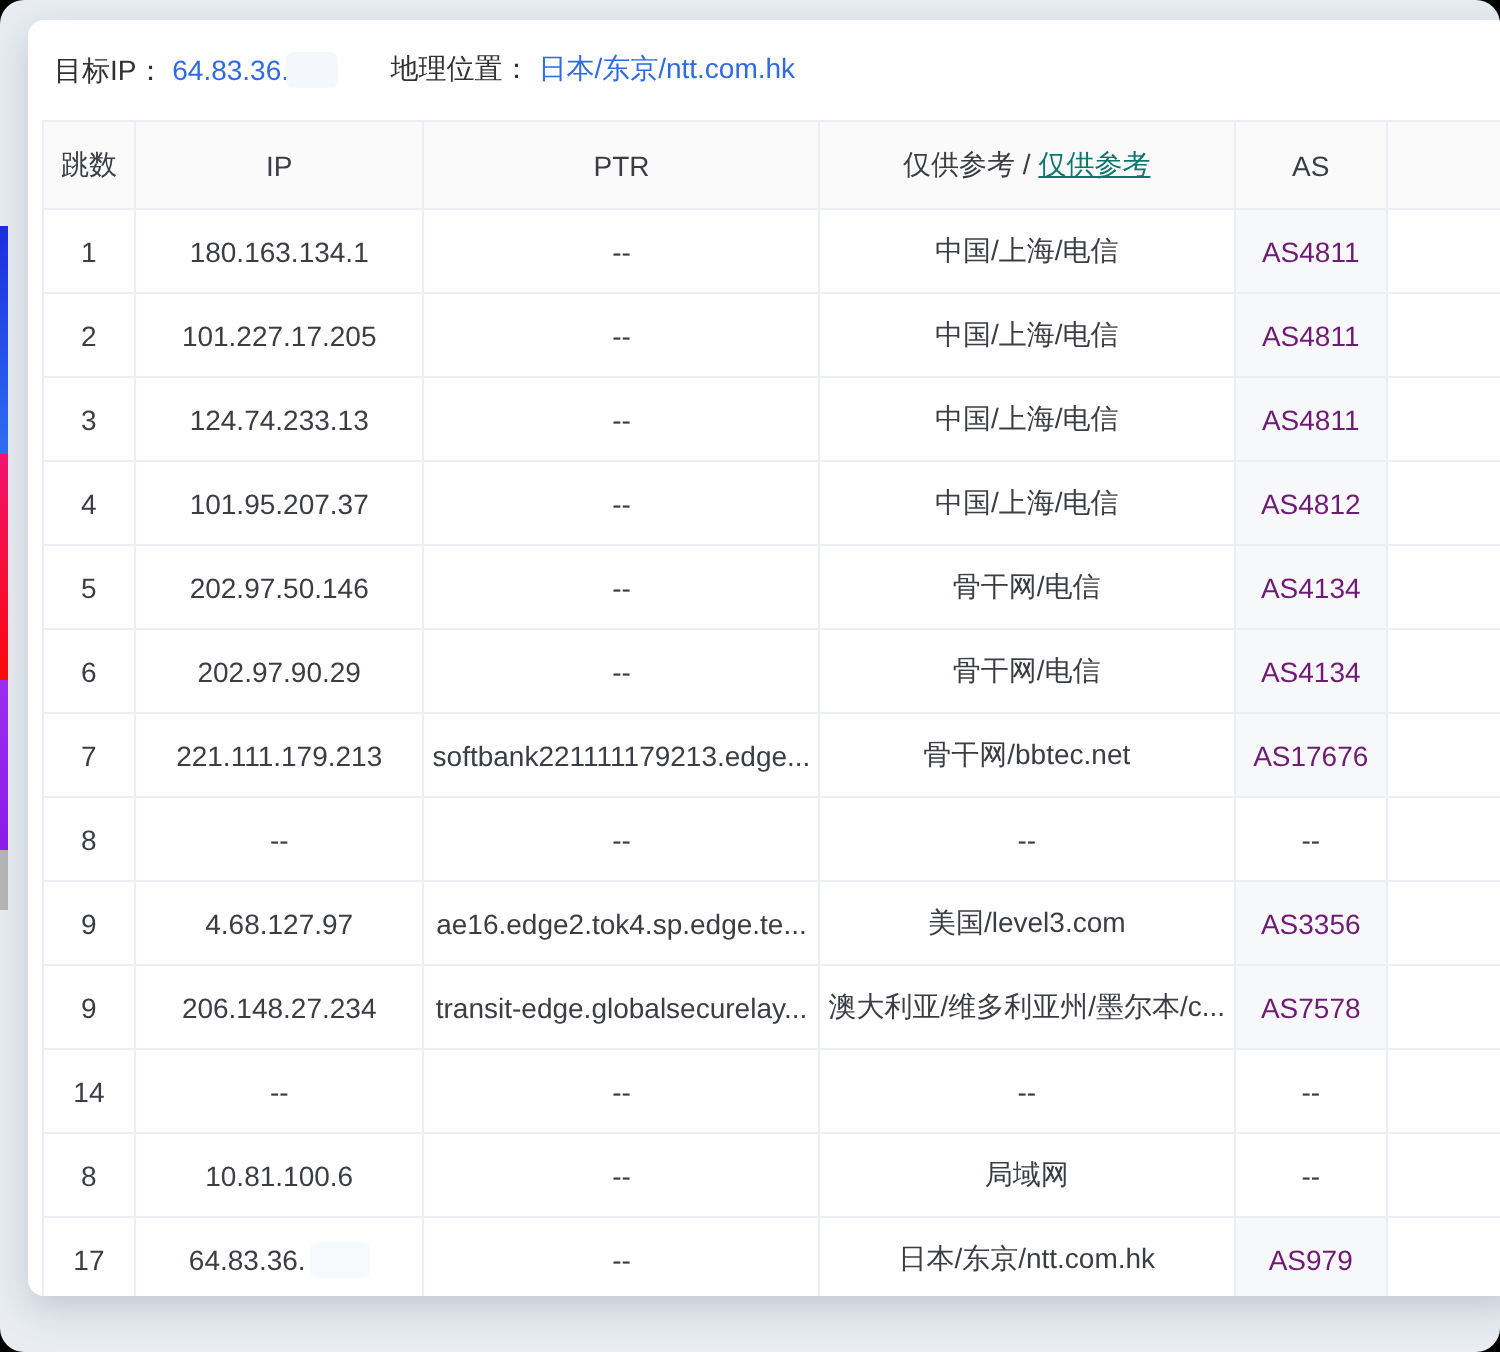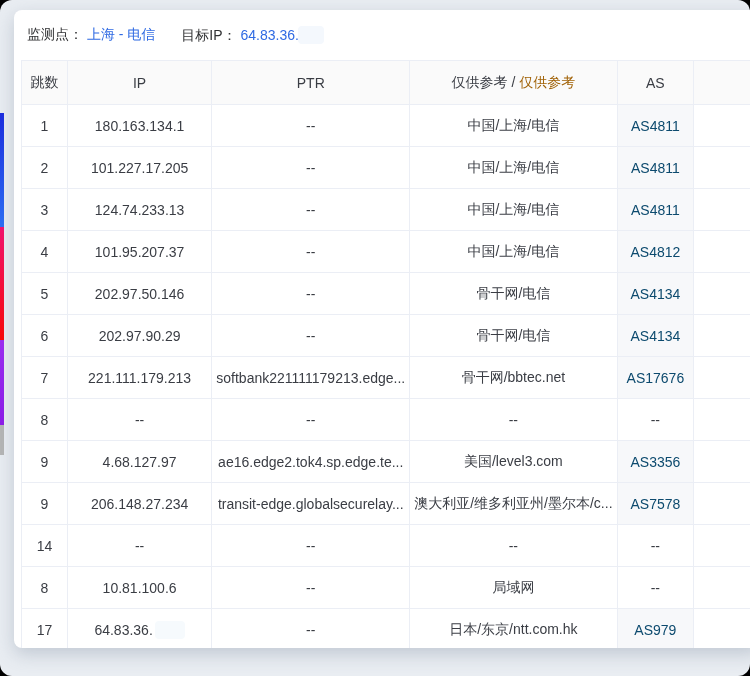--- a/index.html
+++ b/index.html
@@ -41,43 +41,43 @@
     border-collapse:collapse;table-layout:fixed;font-size:14px;color:#3a3d44;
   }
   col.c-hop{width:56px}col.c-ip{width:181px}col.c-ptr{width:196px}
   col.c-loc{width:191px}col.c-as{width:88px}col.c-extra{width:130px}
   th,td{
     border:1px solid #ebeef5;text-align:center;vertical-align:middle;
     overflow:hidden;white-space:nowrap;padding:0 4px;box-sizing:border-box;
   }
   th{height:44px;background:#fafafa;font-weight:400;color:#3a3d44;}
   td{height:42px;}
-  .ref-red{color:#a16207;}
+  .ref-red{color:#0f766e;text-decoration:underline;}
   td.as-filled{background:#f7f8fa;}
-  .as-link{color:#0c4a6e;cursor:pointer;text-decoration:none;}
+  .as-link{color:#701a75;cursor:pointer;text-decoration:none;}
 </style>
 </head>
 <body>
 
 <div class="window">
   <div class="strip strip-blue"></div>
   <div class="strip strip-red"></div>
   <div class="strip strip-purple"></div>
   <div class="strip strip-gray"></div>
 
   <div class="card">
 
     <div class="info-bar">
       <span class="info-group">
-        <span class="info-label">监测点：</span>
-        <span class="info-value">上海 - 电信</span>
+        <span class="info-label">目标IP：</span>
+        <span class="info-value">64.83.36.7</span><span class="redact-box"></span>
       </span>
       <span class="info-group">
-        <span class="info-label">目标IP：</span>
-        <span class="info-value">64.83.36.7</span><span class="redact-box"></span>
+        <span class="info-label">地理位置：</span>
+        <span class="info-value">日本/东京/ntt.com.hk</span>
       </span>
     </div>
 
     <div class="table-wrap">
       <table>
         <colgroup>
           <col class="c-hop">
             <col class="c-ip">
             <col class="c-ptr">
           <col class="c-loc">

